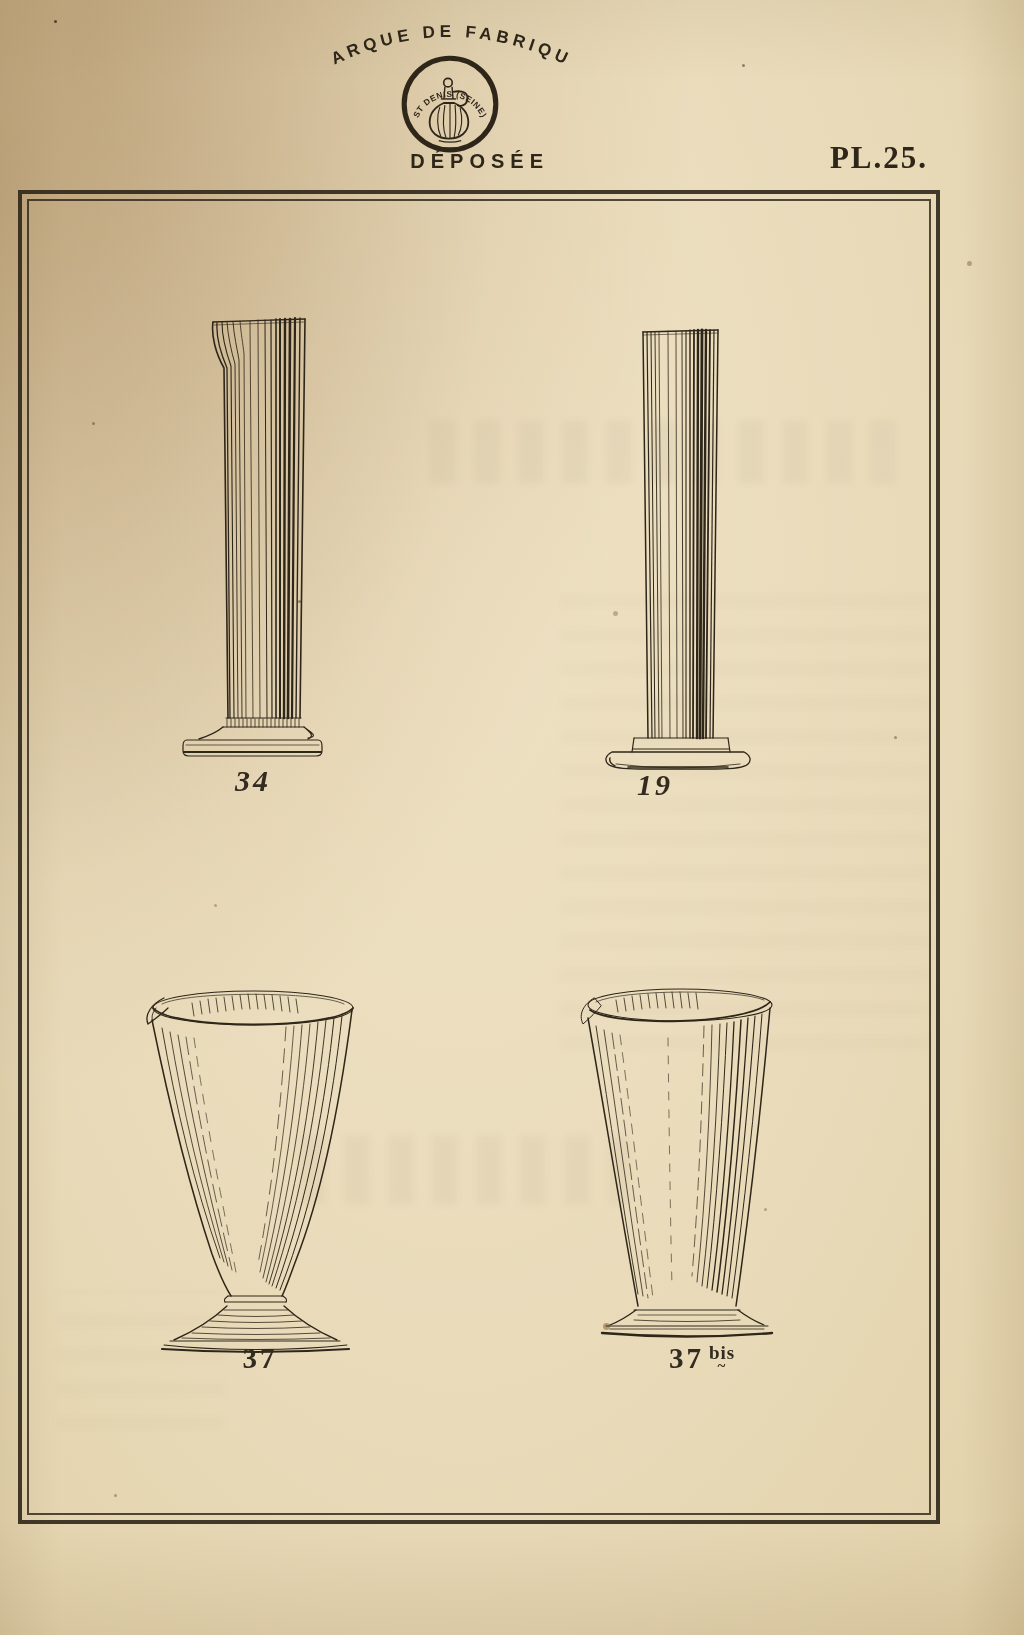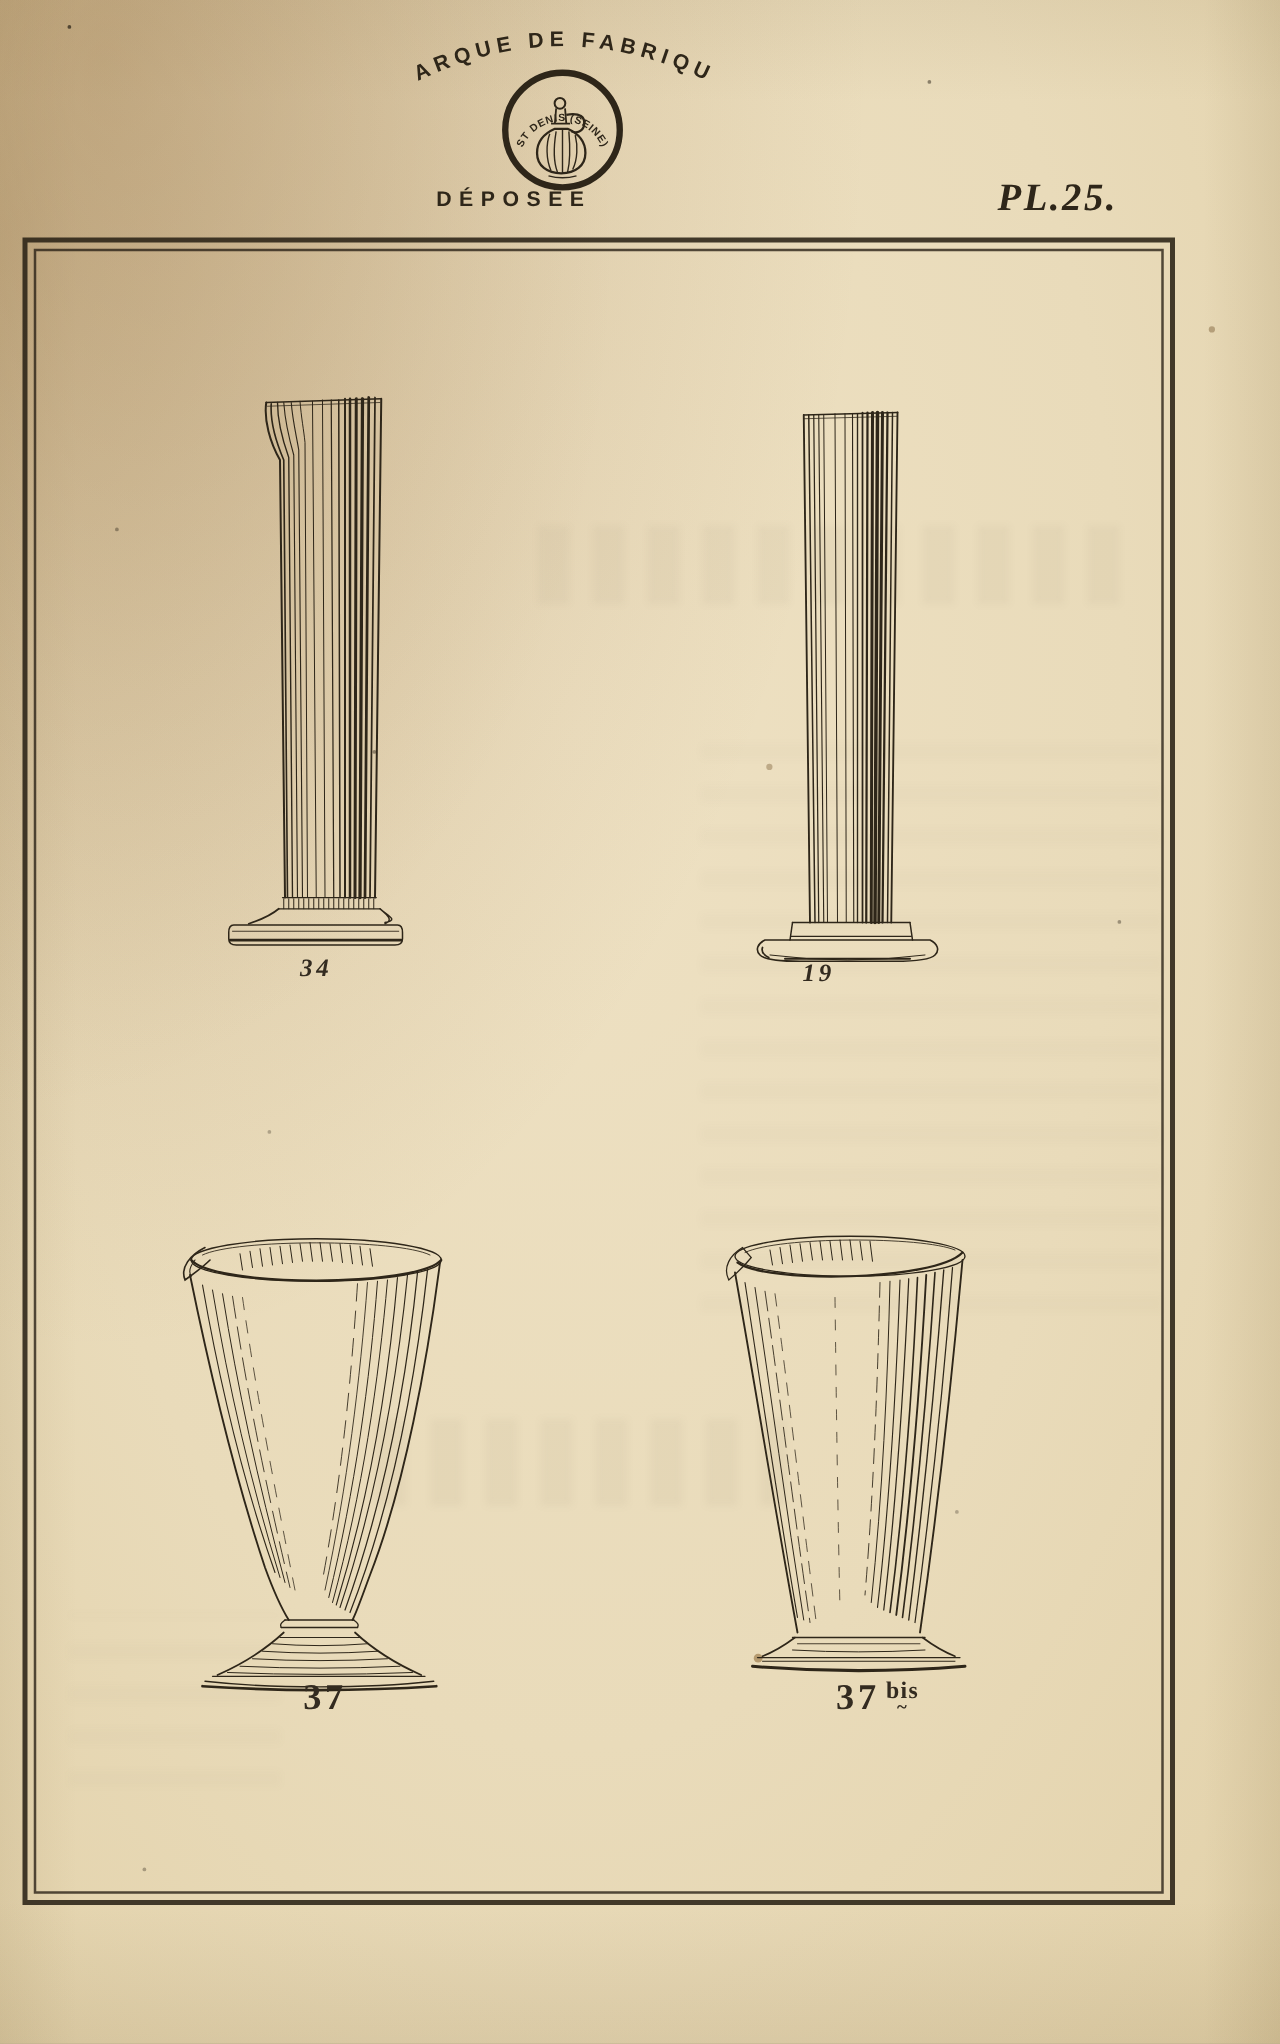--- a/index.html
+++ b/index.html
@@ -20,30 +20,30 @@
     box-shadow: 688px 44px 0 rgba(46,38,25,.5), 914px 242px 0 1px rgba(120,90,50,.45),
       38px 402px 0 rgba(46,38,25,.4), 244px 580px 0 rgba(46,38,25,.45), 560px 592px 0 1px rgba(120,90,50,.4),
       840px 716px 0 rgba(46,38,25,.4), 551px 1305px 0 2px rgba(139,100,49,.55), 60px 1474px 0 rgba(46,38,25,.35),
       710px 1188px 0 rgba(46,38,25,.3), 160px 884px 0 rgba(46,38,25,.3);}
   .arc-title{position:absolute; left:328px; top:4px; width:244px; height:74px;}
   .arc-title text{font-family:"Liberation Sans", sans-serif; font-size:17px; font-weight:600; letter-spacing:4.5px; fill:#2e2619;}
   .stamp{position:absolute; left:394px; top:46px; width:112px; height:112px;}
   .stamp .ring{fill:none; stroke:#2e2619; stroke-width:5;}
   .stamp text{font-family:"Liberation Sans", sans-serif; font-size:8.2px; font-weight:700; letter-spacing:.6px; fill:#2e2619;}
   .stamp path, .stamp circle.s{fill:none; stroke:#2e2619;}
-  .deposee{position:absolute; left:349px; top:150px; width:200px; text-align:left;
-    font-family:"Liberation Sans", sans-serif; font-size:17px; font-weight:600; letter-spacing:6px;}
-  .plate{position:absolute; left:798px; top:140px; width:130px; text-align:left;
-    font-size:31px; font-weight:700; letter-spacing:2px;font-style:italic;}
+  .deposee{position:absolute; left:349px; top:150px; width:200px; text-align:right;
+    font-family:"Liberation Sans", sans-serif; font-size:20px; font-weight:600; letter-spacing:6px;}
+  .plate{position:absolute; left:798px; top:140px; width:130px; text-align:right;
+    font-size:31px; font-weight:700; letter-spacing:2px;}
   .frame{position:absolute; left:18px; top:190px; width:922px; height:1334px;
     border:4px solid rgba(42,34,22,.88); box-sizing:border-box;}
   .frame-inner{position:absolute; inset:5px; border:2px solid rgba(42,34,22,.8);}
   .vase{position:absolute;}
   .vase path,.vase line,.vase ellipse{fill:none; stroke:#2e2619; stroke-linecap:round;}
-  .fig-label{position:absolute; text-align:center; font-size:20px; font-weight:600; letter-spacing:3px; color:#332b20;}
+  .fig-label{position:absolute; text-align:center; font-size:30px; font-weight:600; letter-spacing:3px; color:#332b20;}
   .it{font-style:italic;}
   .bis-wrap{position:relative; display:inline-block; font-size:19px; letter-spacing:1px; vertical-align:9px; margin-left:5px;}
   .bis-mark{position:absolute; left:50%; transform:translateX(-50%); top:16px; font-size:15px;}
 </style>
 </head>
 <body>
 
 <div class="page">
 
   <div class="ghost g-band" style="left:430px;top:420px;width:470px;height:64px;"></div>

